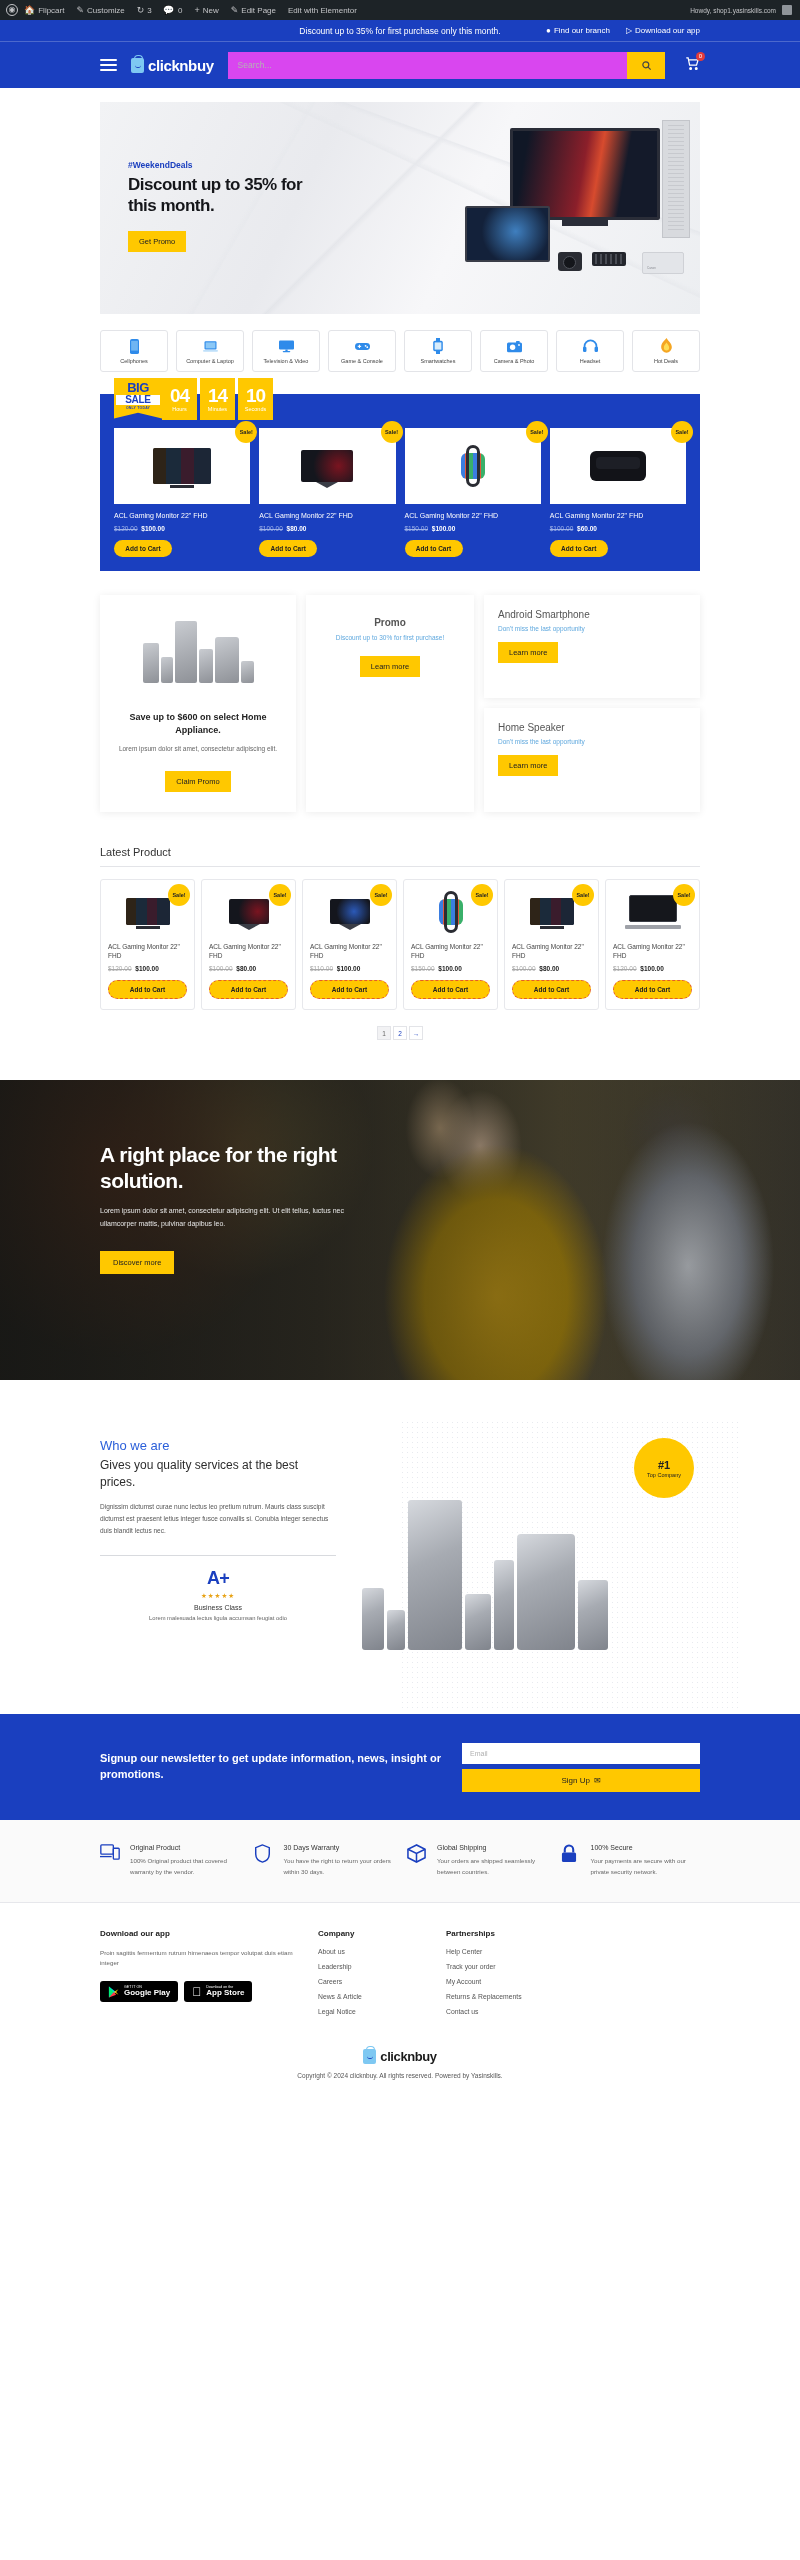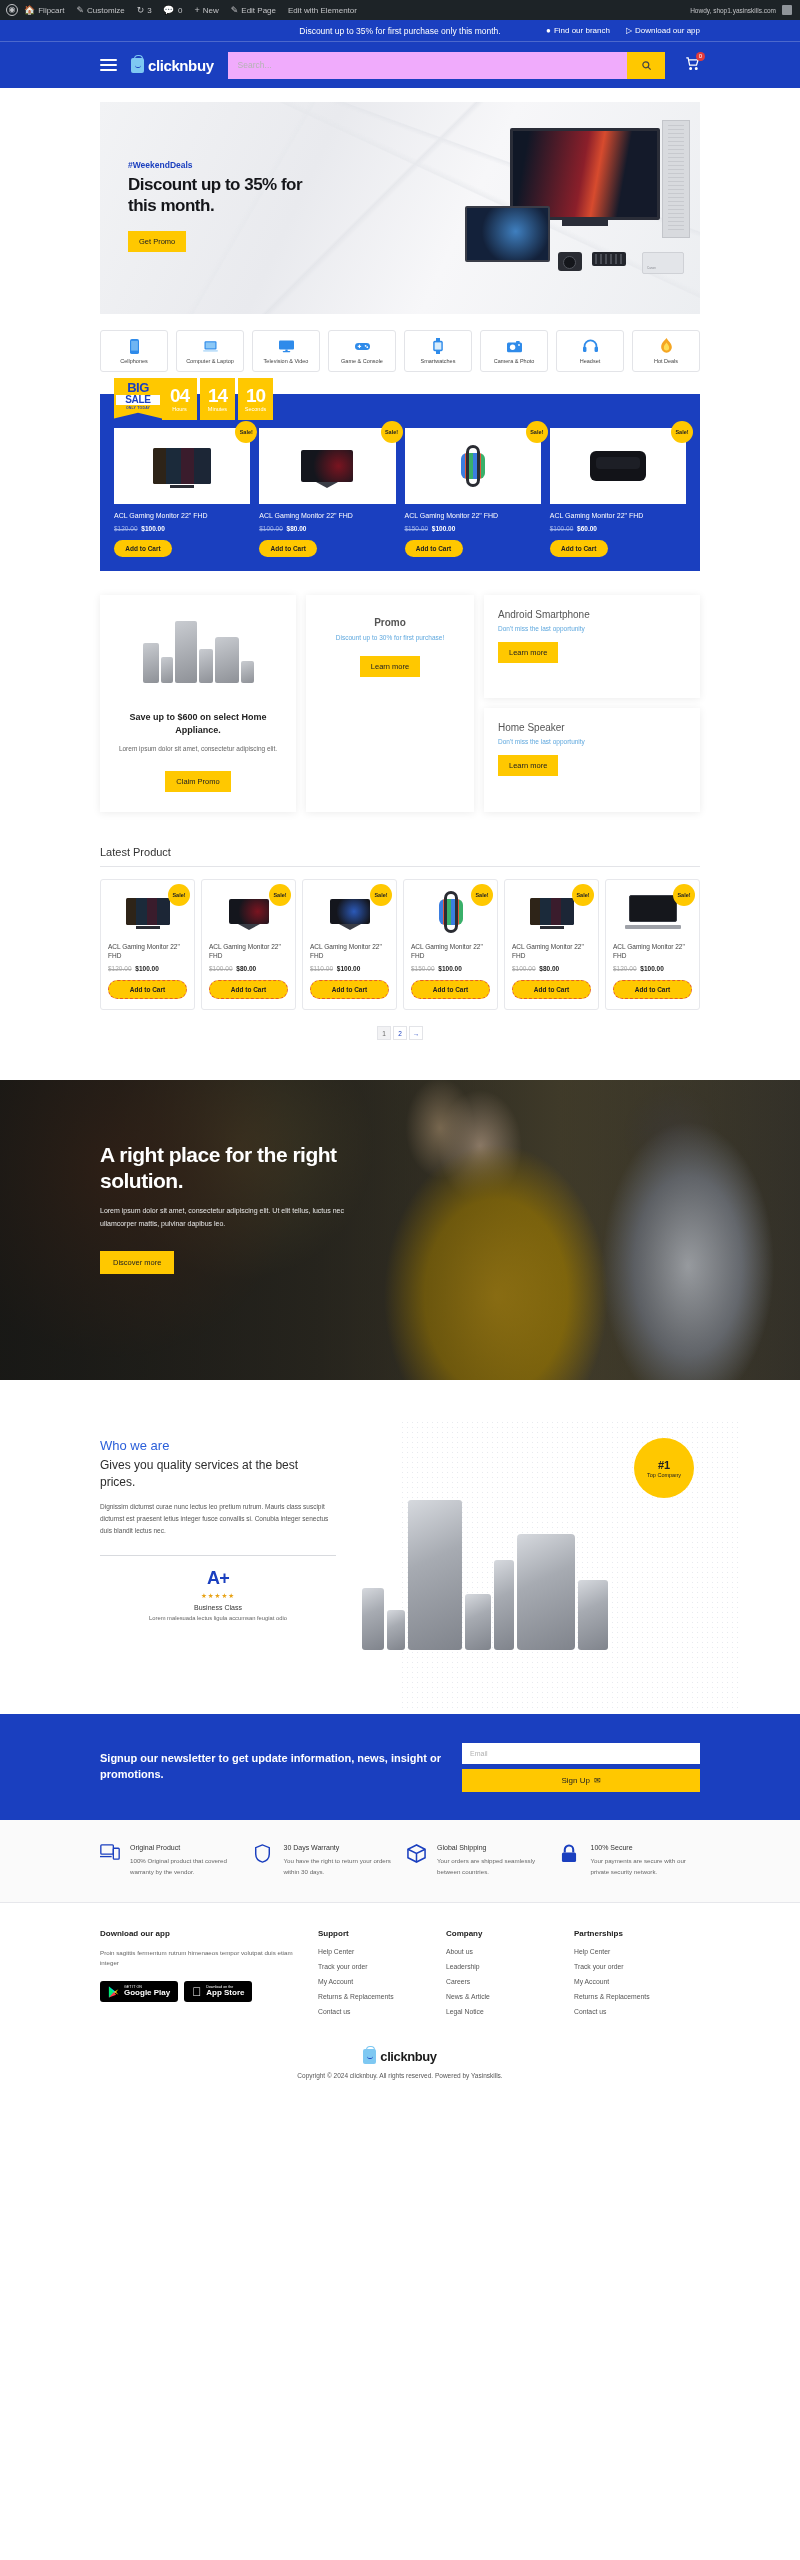--- a/index.html
+++ b/index.html
@@ -43,21 +43,21 @@
   .brand { display: flex; align-items: center; gap: 4px; }
   .brand-bag { width: 13px; height: 15px; background: #7EC8F2; border-radius: 2px; position: relative; }
   .brand-bag::before { content:""; position:absolute; top:-3px; left:3px; width:7px; height:5px;
     border:1.4px solid #7EC8F2; border-bottom:none; border-radius:4px 4px 0 0; }
   .brand-bag::after { content:""; position:absolute; top:5px; left:3.5px; width:6px; height:4px;
     border-bottom:1.4px solid #1A3FBF; border-radius:0 0 4px 4px; }
   .brand-name { color: #fff; font-size: 15px; font-weight: 700; letter-spacing: -.4px; }
   .searchwrap { flex: 1; display: flex; height: 27px; max-width: 480px; }
   .searchwrap input {
     flex: 1; border: none; outline: none; padding: 0 10px; font-size: 8.5px;
-    background: #f0abfc; color: #333; font-family: "Liberation Sans", sans-serif;
+    background: #d946ef; color: #333; font-family: "Liberation Sans", sans-serif;
   }
   .searchwrap input::placeholder { color: #b4b4b4; }
   .searchbtn { width: 38px; background: #FFC800; border: none; display: flex;
     align-items: center; justify-content: center; cursor: pointer; }
   .cart { position: relative; margin-left: 6px; }
   .cart-badge {
     position: absolute; top: -4px; right: -5px; background: #E23B3B; color: #fff;
     font-size: 6px; min-width: 9px; height: 9px; border-radius: 50%;
     display: flex; align-items: center; justify-content: center; padding: 0 1px;
   }
@@ -807,28 +807,20 @@
           <div class="store">
             <span style="color:#fff;font-size:12px;line-height:1"></span>
             <span>
               <span class="s1">Download on the</span>
               <span class="s2">App Store</span>
             </span>
           </div>
         </div>
       </div>
       <div class="fcol">
-        <div class="fh">Support</div>
-        <a class="flink">Help Center</a>
-        <a class="flink">Track your order</a>
-        <a class="flink">My Account</a>
-        <a class="flink">Returns &amp; Replacements</a>
-        <a class="flink">Contact us</a>
-      </div>
-      <div class="fcol">
         <div class="fh">Company</div>
         <a class="flink">About us</a>
         <a class="flink">Leadership</a>
         <a class="flink">Careers</a>
         <a class="flink">News &amp; Article</a>
         <a class="flink">Legal Notice</a>
       </div>
       <div class="fcol">
         <div class="fh">Partnerships</div>
         <a class="flink">Help Center</a>

